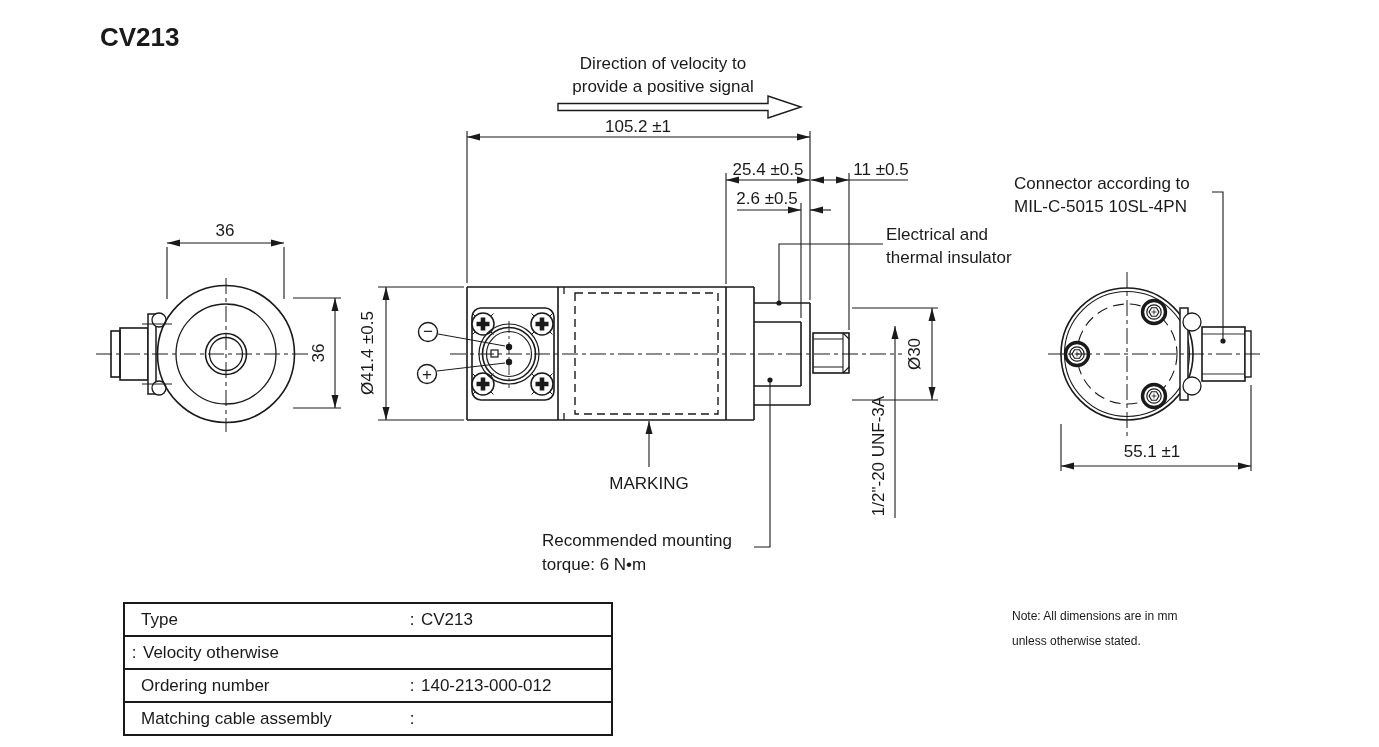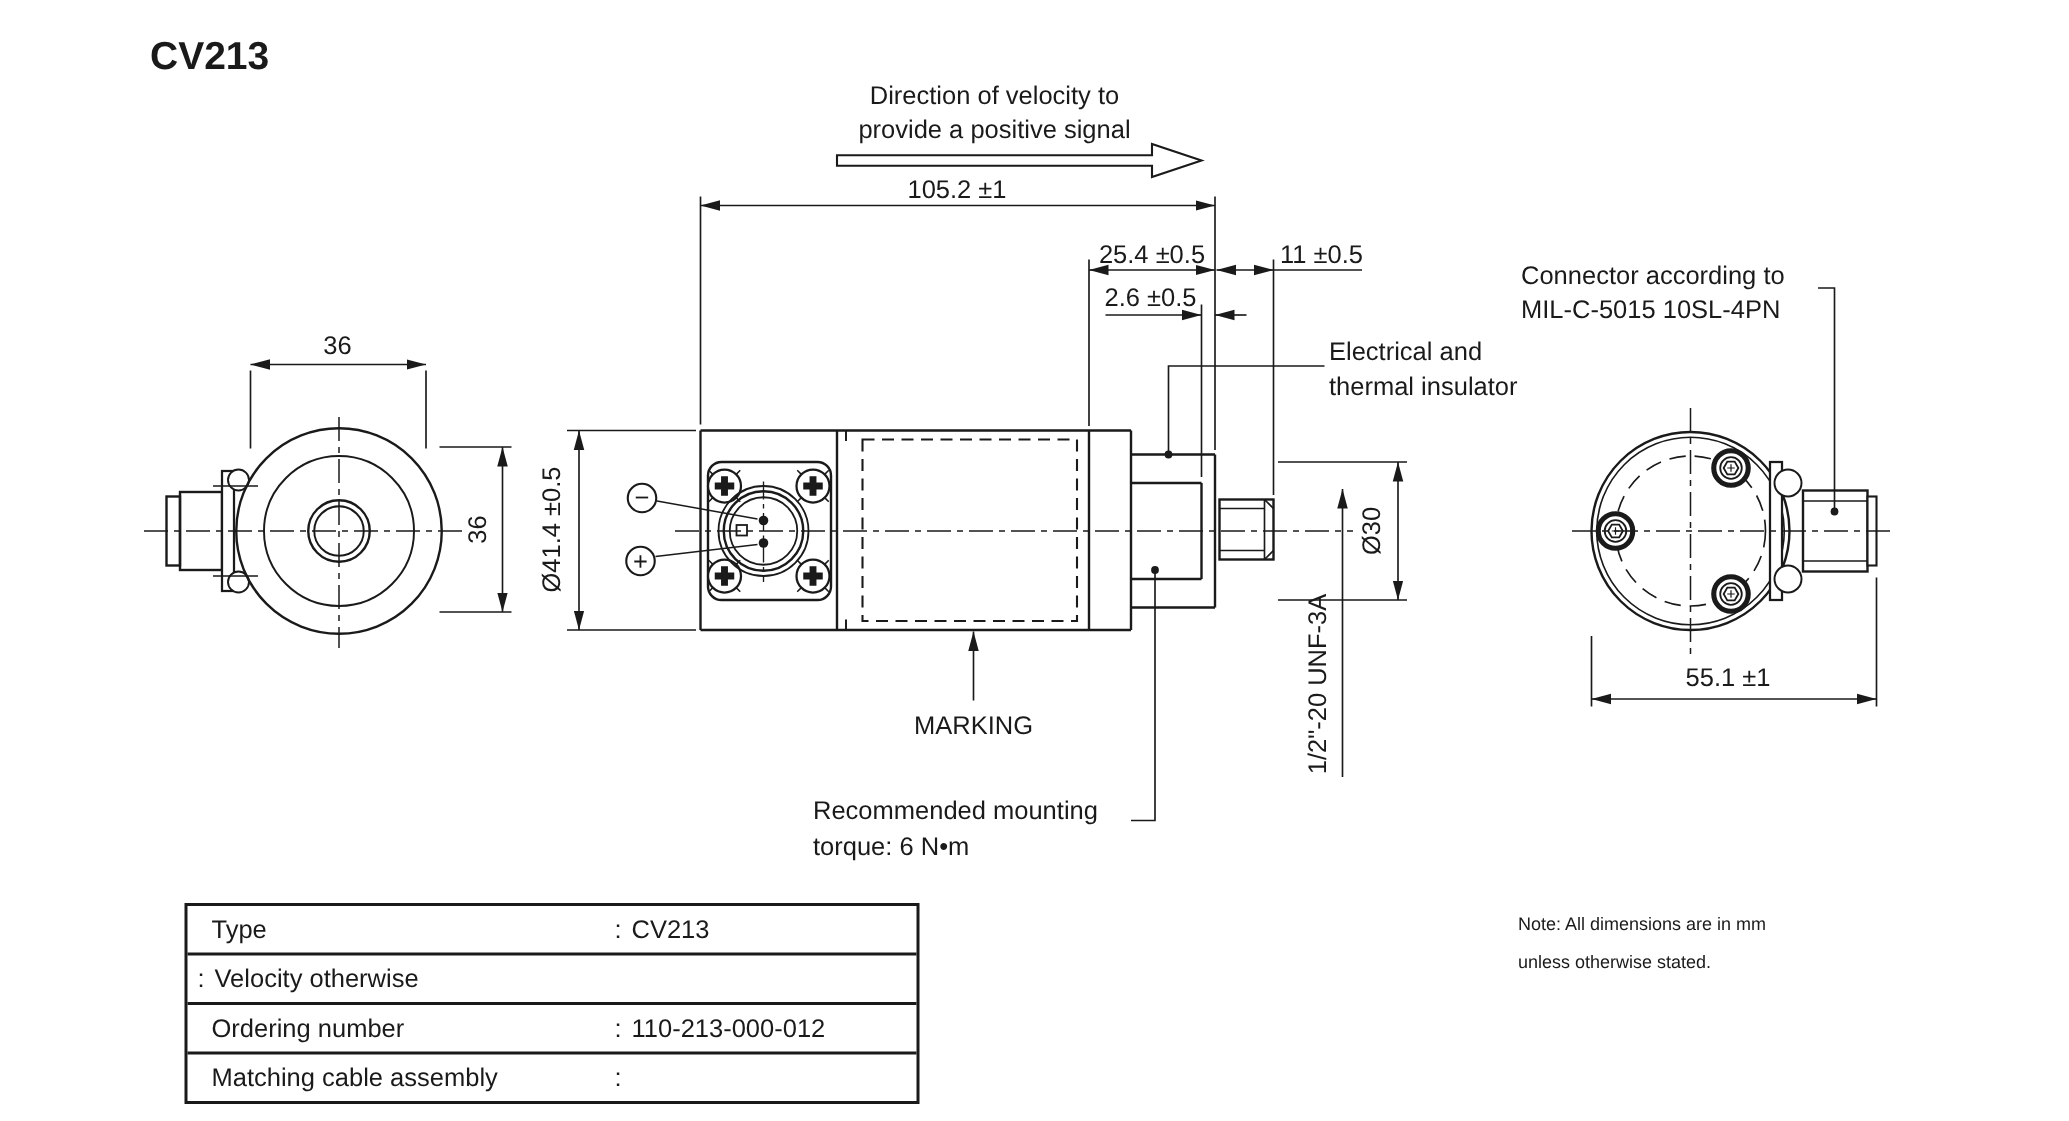--- a/index.html
+++ b/index.html
@@ -184,21 +184,21 @@
     <span class="spec-colon">:</span>
     <span class="spec-value">CV213</span>
   </div>
   <div class="spec-row">
     <span class="spec-colon">:</span>
     <span class="spec-value">Velocity otherwise</span>
   </div>
   <div class="spec-row">
     <span class="spec-label">Ordering number</span>
     <span class="spec-colon">:</span>
-    <span class="spec-value">110-213-000-012</span>
+    <span class="spec-value">140-213-000-012</span>
   </div>
   <div class="spec-row">
     <span class="spec-label">Matching cable assembly</span>
     <span class="spec-colon">:</span>
   </div>
 </div>
 
 <div class="note">
   <div>Note: All dimensions are in mm</div>
   <div>unless otherwise stated.</div>

